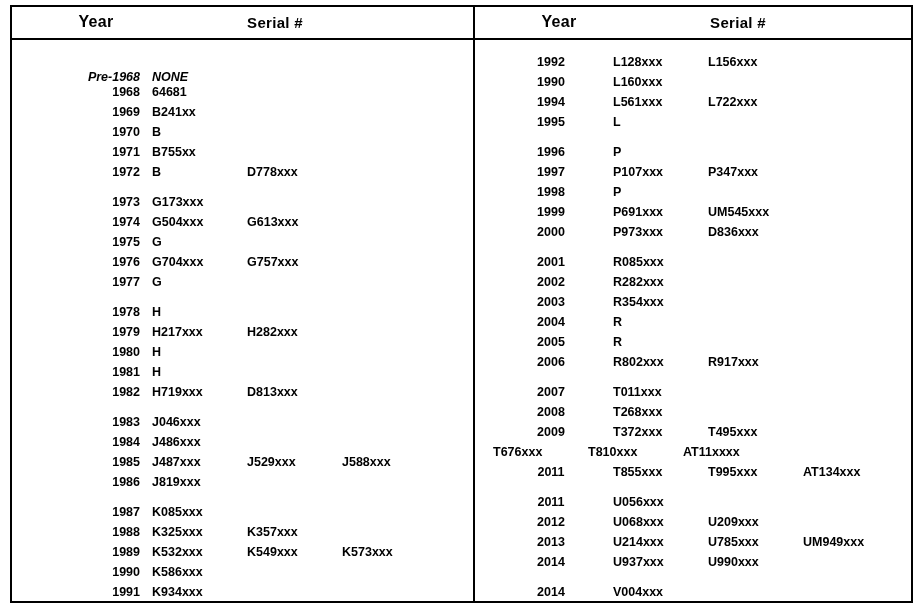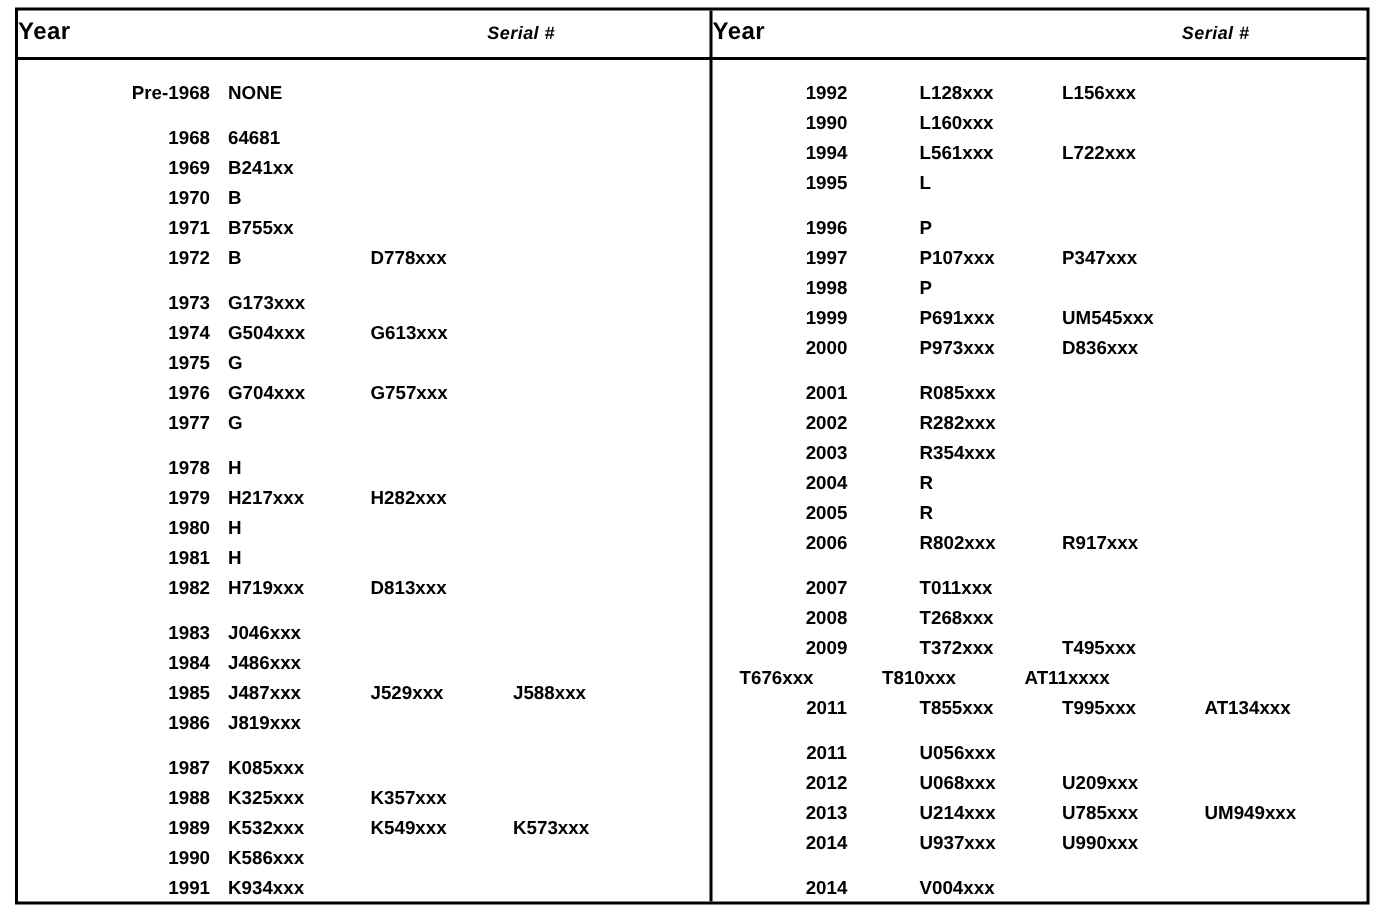--- a/index.html
+++ b/index.html
@@ -51,32 +51,31 @@
   .right-half {
     flex: 1 1 auto;
   }
   .hdr-cells {
     display: flex;
     align-items: center;
     height: 100%;
   }
   .hdr-year {
     width: 168px;
-    text-align: left;
+    text-align: center;
     font-weight: bold;
     font-size: 16px;
     letter-spacing: 0.3px;
   }
   .hdr-serial {
     width: 190px;
-    text-align: right;
+    text-align: center;
     font-weight: bold;
-    font-size: 12px;
+    font-size: 15px;
     letter-spacing: 0.3px;
-    font-style: italic;
   }
   .data-area {
     padding-top: 12px;
     font-size: 12.5px;
     font-weight: bold;
   }
   .data-row {
     display: flex;
     height: 20px;
     line-height: 20px;
@@ -104,20 +103,22 @@
     text-align: center;
     padding-right: 0;
   }
   .right-half .data-area {
     padding-left: 16px;
   }
   .left-half .data-area {
     padding-left: 18px;
   }
   .italic {
+    font-style: italic;
+    margin-top: 15px;
   }
 </style>
 </head>
 <body>
 
 <div id="page">
   <div class="table-frame">
 
     <div class="header-row">
       <div class="col-half left-half">

